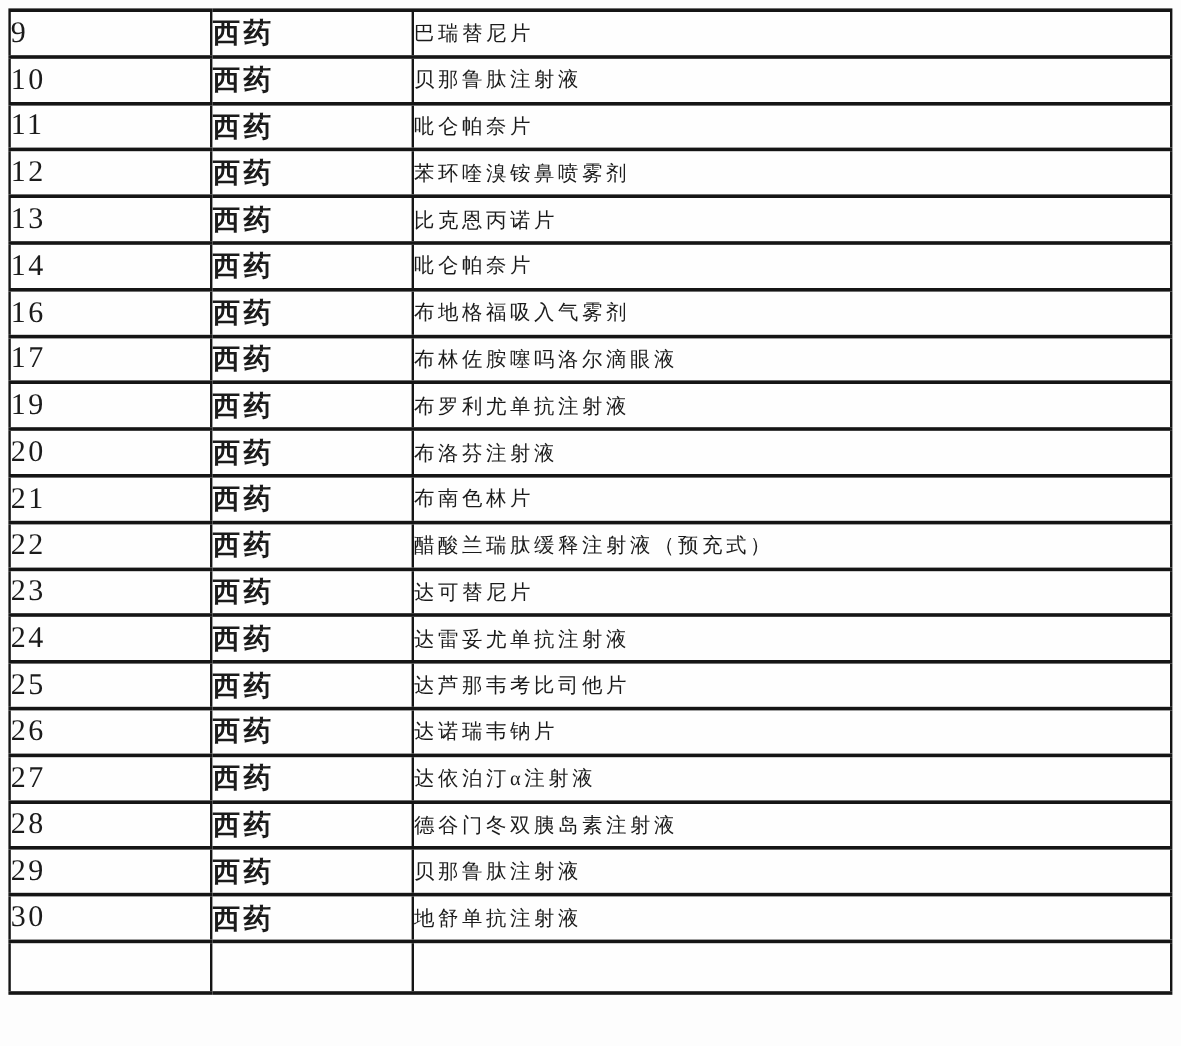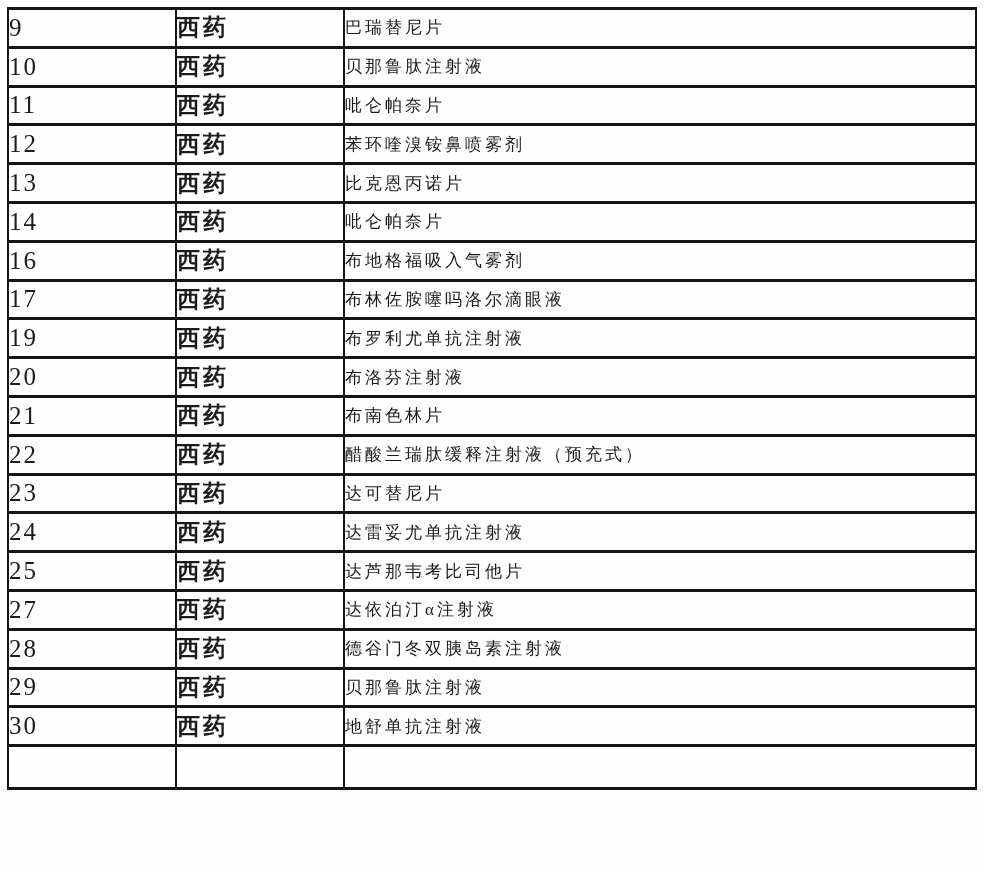--- a/index.html
+++ b/index.html
@@ -151,20 +151,25 @@
     <td class="col-category">西药</td>
     <td class="col-name">达雷妥尤单抗注射液</td>
   </tr>
 
   <tr>
     <td class="col-no">25</td>
     <td class="col-category">西药</td>
     <td class="col-name">达芦那韦考比司他片</td>
   </tr>
 
+  <tr>
+    <td class="col-no">26</td>
+    <td class="col-category">西药</td>
+    <td class="col-name">达诺瑞韦钠片</td>
+  </tr>
 
   <tr>
     <td class="col-no">27</td>
     <td class="col-category">西药</td>
     <td class="col-name">达依泊汀α注射液</td>
   </tr>
 
   <tr>
     <td class="col-no">28</td>
     <td class="col-category">西药</td>

